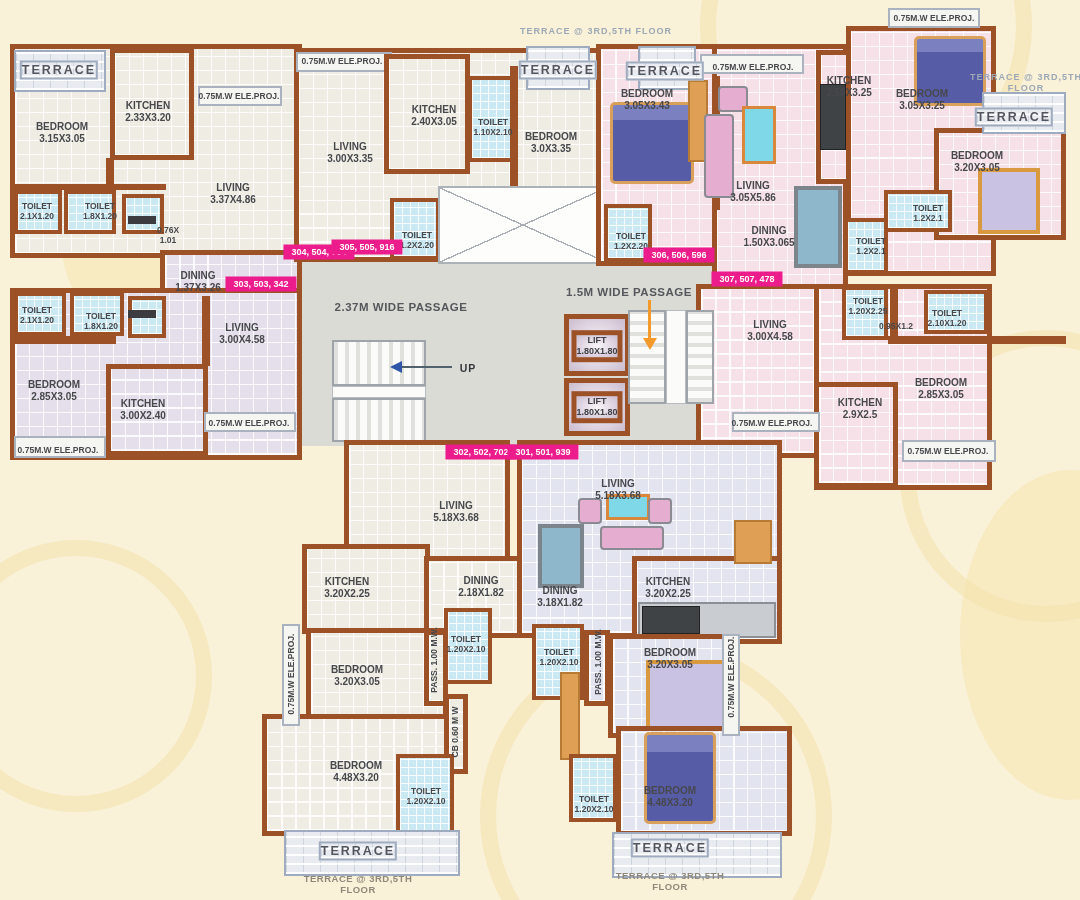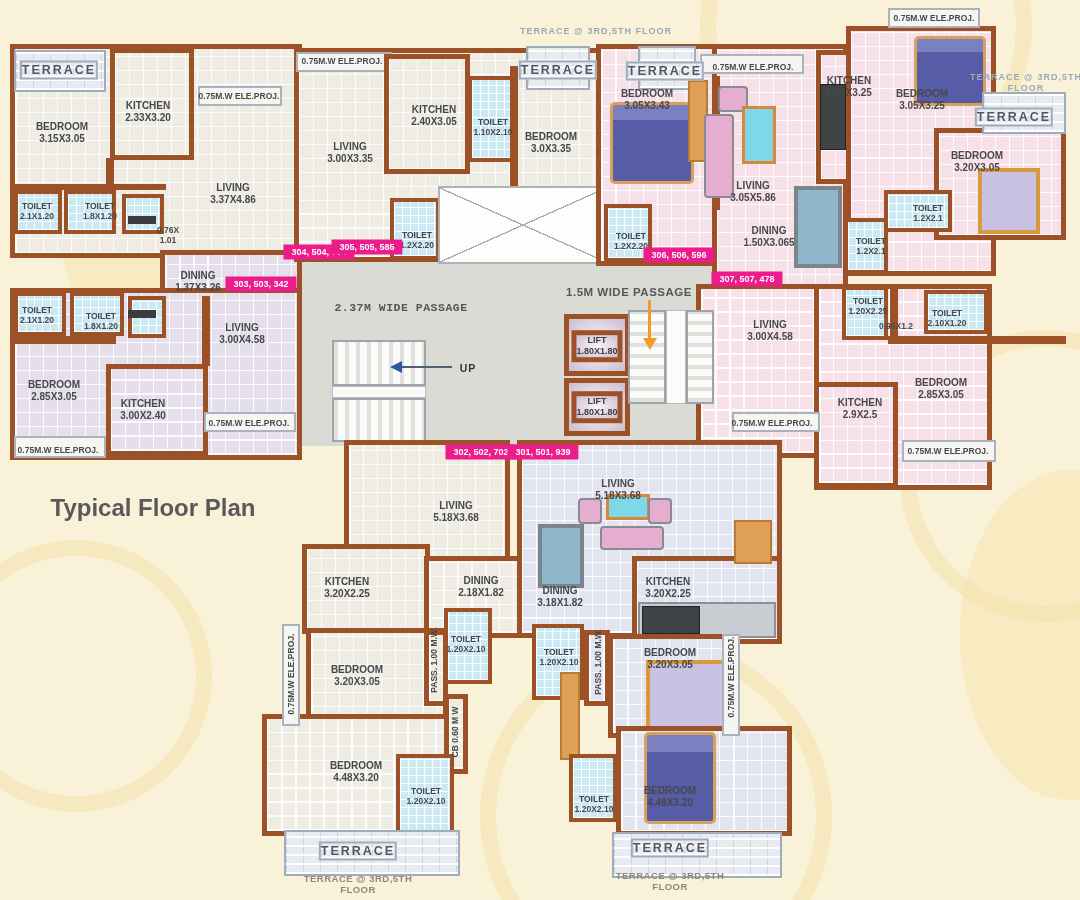--- a/index.html
+++ b/index.html
@@ -348,21 +348,21 @@
       <div class="lbl " style="left: 860px; top: 409px;">
         <div>KITCHEN</div>
         <div>2.9X2.5</div>
       </div>
       <div class="lbl sm" style="left: 772px; top: 423px;">
         <div>0.75M.W ELE.PROJ.</div>
       </div>
       <div class="lbl sm" style="left: 948px; top: 451px;">
         <div>0.75M.W ELE.PROJ.</div>
       </div>
-      <div class="lbl pass" style="left: 401px; top: 308px; font-family: Liberation Mono, monospace;">
+      <div class="lbl pass" style="left: 401px; top: 308px;">
         <div>2.37M WIDE PASSAGE</div>
       </div>
       <div class="lbl pass" style="left: 629px; top: 293px;">
         <div>1.5M WIDE PASSAGE</div>
       </div>
       <div class="lbl up" style="left: 468px; top: 368px;">
         <div>UP</div>
       </div>
       <div class="lbl lift" style="left: 597px; top: 346px;">
         <div>LIFT</div>
@@ -453,24 +453,23 @@
       <div class="lbl ter" style="left: 670px; top: 848px;">
         <div>TERRACE</div>
       </div>
       <div class="lbl nb" style="left: 670px; top: 881px;">
         <div>TERRACE @ 3RD,5TH</div>
         <div>FLOOR</div>
       </div>
     </div>
   <div id="badges">
       <div class="badge" style="left: 319px; top: 252px;">304, 504, 704</div>
-      <div class="badge" style="left: 367px; top: 247px;">305, 505, 585</div>
+      <div class="badge" style="left: 367px; top: 247px;">305, 505, 916</div>
       <div class="badge" style="left: 261px; top: 284px;">303, 503, 342</div>
       <div class="badge" style="left: 679px; top: 255px;">306, 506, 596</div>
       <div class="badge" style="left: 747px; top: 279px;">307, 507, 478</div>
       <div class="badge" style="left: 481px; top: 452px;">302, 502, 702</div>
       <div class="badge" style="left: 543px; top: 452px;">301, 501, 939</div>
     </div>
 
   <div id="titleblock">
-    <div class="t2">Typical Floor Plan</div>
   </div>
 </div>
 
 </body></html>

